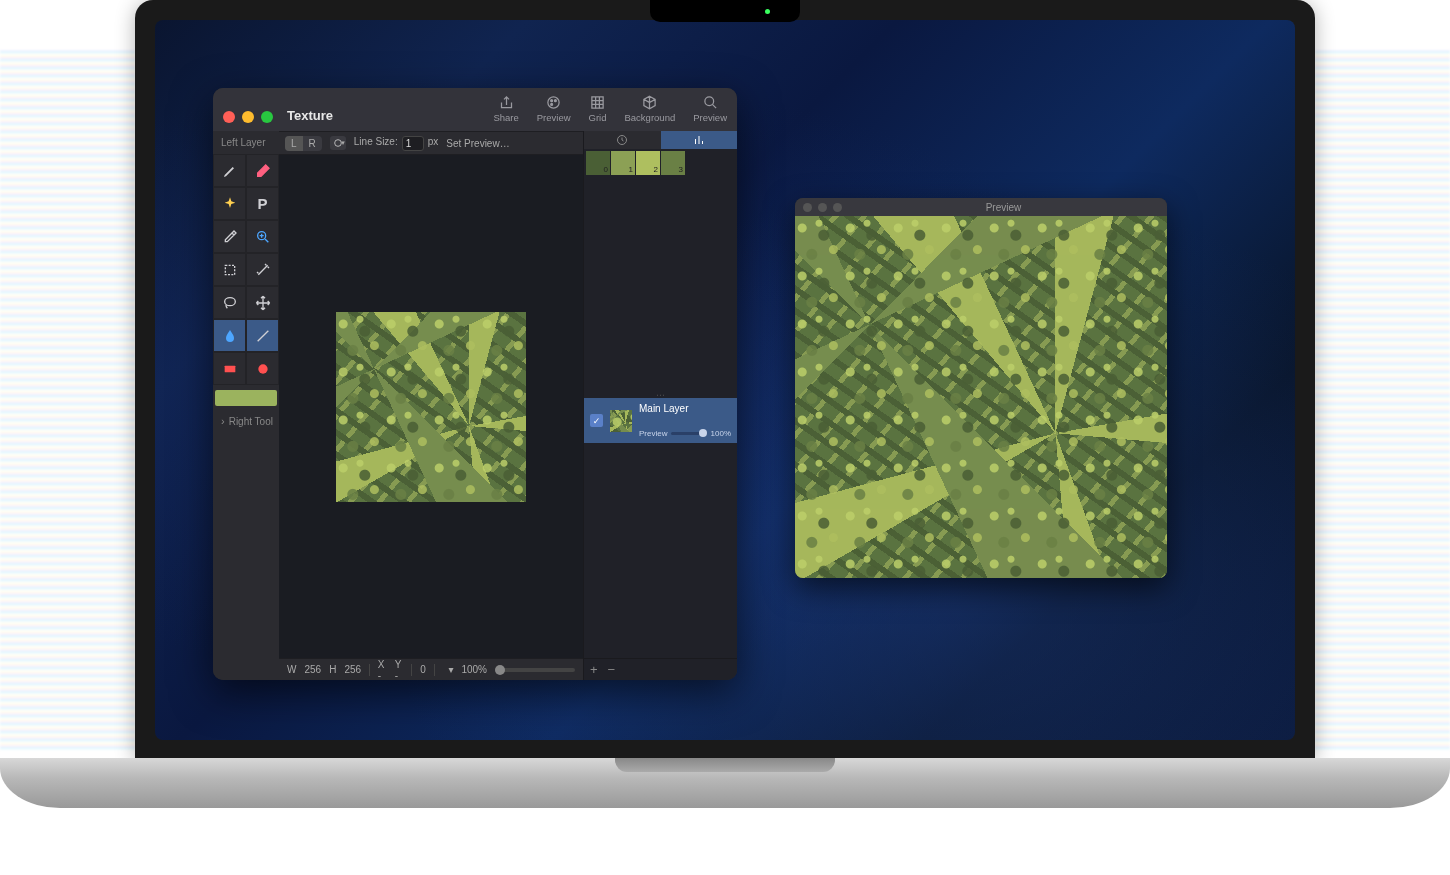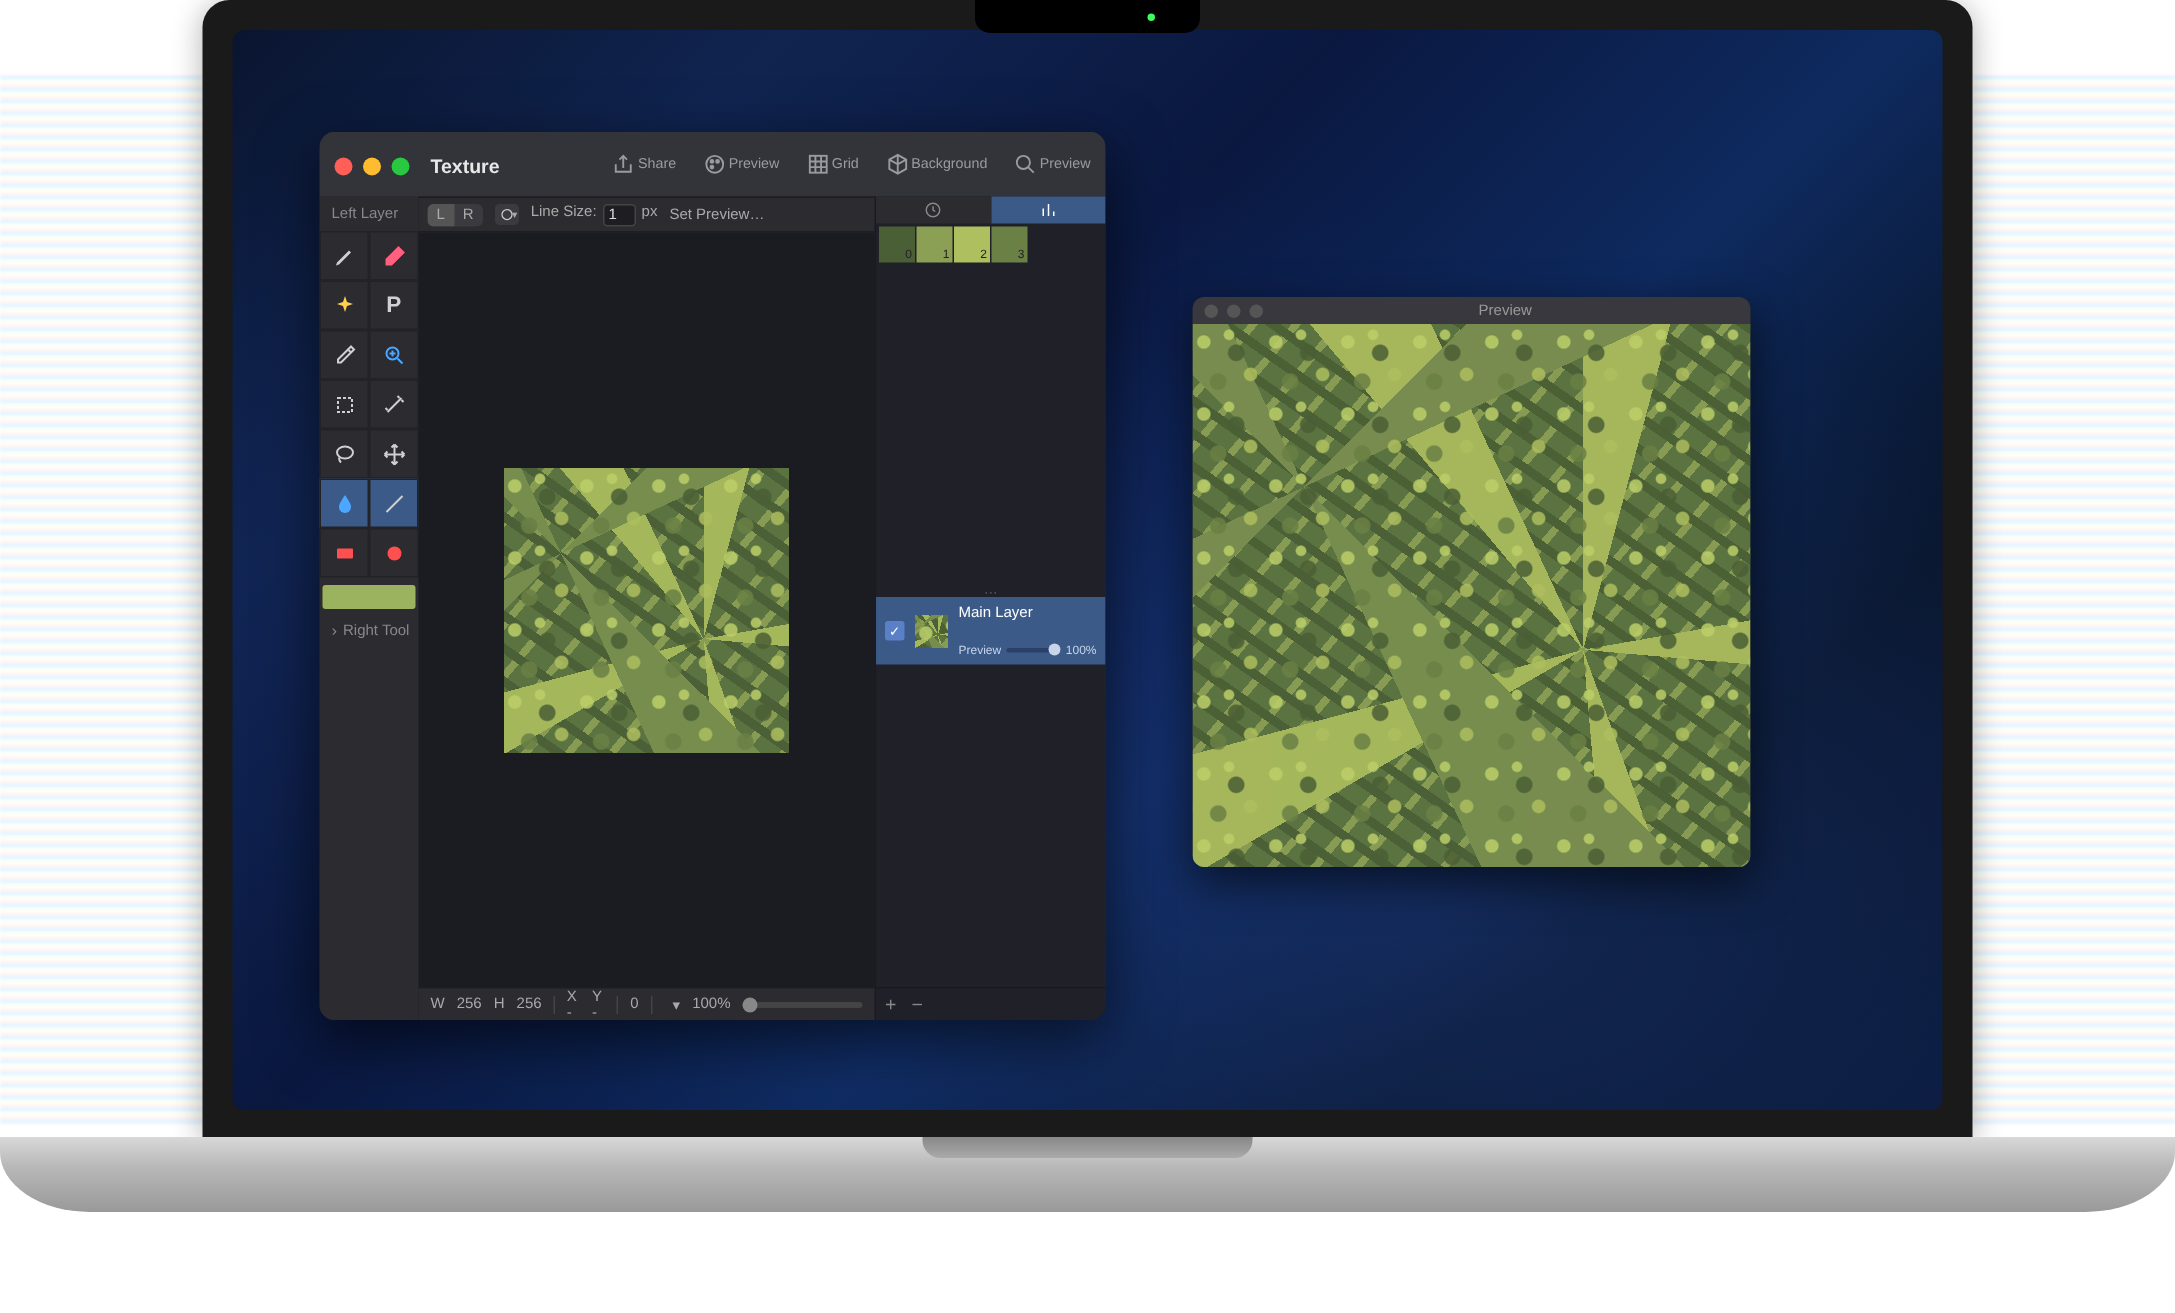--- a/index.html
+++ b/index.html
@@ -11,27 +11,27 @@
 .screen{width:100%;height:100%;background:linear-gradient(135deg,#0a1530 0%,#102450 20%,#0a1840 40%,#0e2a5f 60%,#081428 80%,#0a1838 100%);border-radius:8px;position:relative;overflow:hidden}
 .screen::before{content:"";position:absolute;inset:0;background:radial-gradient(ellipse at 70% 80%,rgba(30,60,130,0.5) 0%,transparent 50%),radial-gradient(ellipse at 30% 50%,rgba(20,40,100,0.4) 0%,transparent 60%)}
 .laptop-base{width:1450px;height:50px;background:linear-gradient(#d8d8d8,#b8b8b8 40%,#999 100%);border-radius:0 0 60px 60px/0 0 40px 40px;margin:-2px auto 0;position:relative}
 .laptop-base::before{content:"";position:absolute;top:0;left:50%;transform:translateX(-50%);width:220px;height:14px;background:linear-gradient(#888,#aaa);border-radius:0 0 12px 12px}
 .side-glow{position:absolute;top:50px;width:135px;height:700px;background:repeating-linear-gradient(0deg,rgba(255,255,255,0) 0px,rgba(0,200,255,0.15) 2px,rgba(255,100,255,0.1) 4px,rgba(255,255,0,0.08) 6px,transparent 8px);filter:blur(1px)}
 .glow-l{left:0}
 .glow-r{right:0}
 
 
 .app{position:absolute;left:58px;top:68px;width:524px;height:592px;background:#2b2b30;border-radius:10px;box-shadow:0 12px 40px rgba(0,0,0,0.6);overflow:hidden;display:flex;flex-direction:column;font-size:11px;color:#c5c5c8}
-.titlebar{height:43px;display:flex;align-items:center;padding:8px 10px;background:#33333a}
+.titlebar{height:43px;display:flex;align-items:flex-end;padding:8px 10px;background:#33333a}
 .traffic{display:flex;gap:7px;margin-right:14px;margin-top:2px}
 .dot{width:12px;height:12px;border-radius:50%}
 .red{background:#ff5f57}.yellow{background:#febc2e}.green{background:#28c840}
 .title{font-size:13px;font-weight:600;color:#e8e8e8;margin-top:1px}
 .tb-actions{margin-left:auto;display:flex;gap:18px}
-.tb-btn{display:flex;flex-direction:row;align-items:center;gap:2px;color:#9a9aa0;cursor:pointer}
+.tb-btn{display:flex;flex-direction:column;align-items:center;gap:2px;color:#9a9aa0;cursor:pointer}
 .tb-btn svg{width:15px;height:15px}
 .tb-btn span{font-size:9.5px}
 
 .optbar{height:24px;background:#2b2b30;border-top:1px solid #1e1e22;border-bottom:1px solid #1e1e22;display:flex;align-items:center;padding:0 6px;gap:8px;font-size:10px;color:#aaa}
 .lr-seg{display:flex;background:#3a3a40;border-radius:4px;overflow:hidden}
 .lr-seg div{padding:2px 6px;cursor:pointer}
 .lr-seg div.on{background:#555}
 .ico-line{width:16px;height:14px;display:flex;align-items:center;justify-content:center;background:#3a3a40;border-radius:3px;position:relative}
 .ico-line::after{content:"▾";font-size:7px;position:absolute;right:1px}
 .opt-group{display:flex;gap:4px}
@@ -39,21 +39,21 @@
 .opt-btn{color:#aaa;cursor:pointer}
 
 .body{flex:1;display:flex;min-height:0}
 .sidebar{width:66px;background:#2b2b30;display:flex;flex-direction:column}
 .side-head{font-size:10px;color:#888;padding:6px 0 6px 8px}
 .toolgrid{display:grid;grid-template-columns:1fr 1fr}
 .tool{height:33px;display:flex;align-items:center;justify-content:center;border:1px solid #232327;cursor:pointer;color:#d0d0d4}
 .tool.sel{background:#3b5a88}
 .tool svg{width:16px;height:16px}
 .swatch-row{height:16px;background:#9bb35e;margin:5px 2px 3px;border-radius:2px}
-.side-foot{font-size:10px;color:#888;padding:6px 0 6px 8px;display:flex;gap:4px}
+.side-foot{font-size:10px;color:#888;padding:6px 0 6px 8px;display:flex;align-items:center;gap:4px}
 .side-foot::before{content:"›";font-size:11px}
 
 .canvas-area{flex:1;background:#1a1c22;position:relative;display:flex;flex-direction:column}
 .canvas-wrap{flex:1;display:flex;align-items:center;justify-content:center}
 .camo{background-color:#5a7340;position:relative;overflow:hidden}
 .camo::before,.camo::after{content:"";position:absolute;inset:0}
 .camo::before{background:
   repeating-conic-gradient(from 45deg at 20% 30%,#7a9050 0deg 20deg,transparent 20deg 90deg),
   repeating-conic-gradient(from 0deg at 70% 60%,#aebf5f 0deg 15deg,transparent 15deg 80deg),
   repeating-linear-gradient(35deg,#4a5f35 0 6px,transparent 6px 18px),

